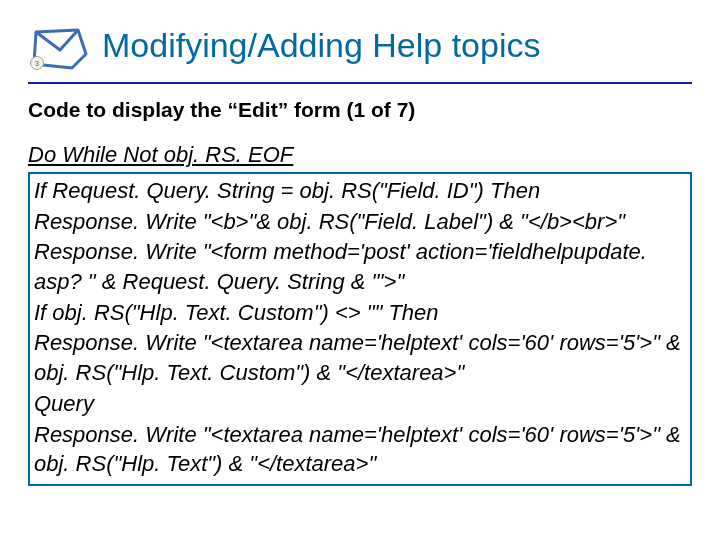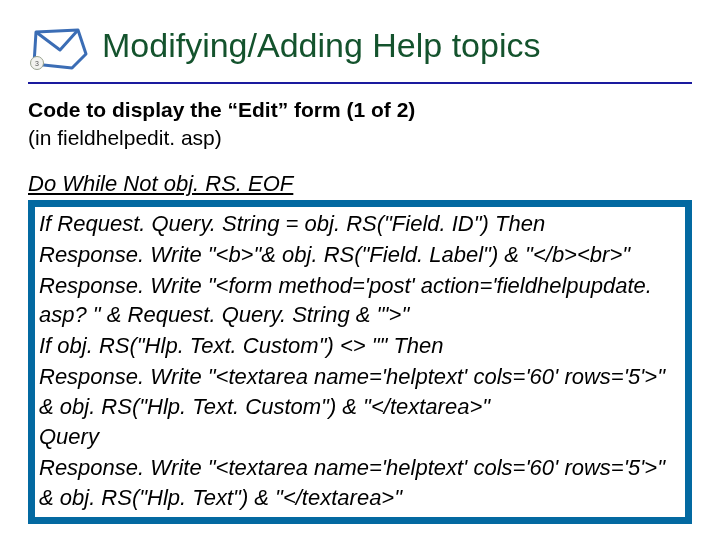--- a/index.html
+++ b/index.html
@@ -43,21 +43,21 @@
     background: #f2f2ee;
     border: 1px solid #9aa38f;
     font-size: 7px;
     color: #555;
     display: flex;
     align-items: center;
     justify-content: center;
   }
   .title {
     font-size: 34px;
-    color: #14532d;
+    color: #0369a1;
     font-weight: 400;
     line-height: 1.15;
     flex: 1;
     padding-top: 6px;
   }
   .header-rule {
     border: none;
     border-top: 2px solid #1a1a9e;
     margin: 4px 0 12px 0;
   }
@@ -72,21 +72,21 @@
     font-size: 22px;
     color: #000;
     line-height: 1.35;
     font-style: italic;
   }
   .code-line-plain {
     text-decoration: underline;
     margin-bottom: 2px;
   }
   .boxed {
-    border: 7px solid #0369a1;
+    border: 2px solid #0369a1;
     padding: 2px 4px 4px 4px;
   }
   .boxed div { margin-bottom: 1px; }
 </style>
 </head>
 <body>
 
 <div class="slide">
 
   <div class="header-row">
@@ -96,22 +96,21 @@
         <path d="M 8 12 L 32 30 L 50 10" fill="none" stroke="#3b6db5" stroke-width="3" stroke-linejoin="round"></path>
       </svg>
       <div class="icon-badge">3</div>
     </div>
     <h1 class="title">Modifying/Adding Help topics</h1>
   </div>
 
   <hr class="header-rule">
 
   <div class="subtitle">
-    <span class="bold">Code to display the “Edit” form (1 of 2)</span><br>
-    <span>(in fieldhelpedit. asp)</span>
+    <span class="bold">Code to display the “Edit” form (1 of 7)</span><br>
   </div>
 
   <div class="code-block">
     <div class="code-line-plain">Do While Not obj. RS. EOF</div>
     <div class="boxed">
       <div>If Request. Query. String = obj. RS("Field. ID") Then</div>
       <div>Response. Write "&lt;b&gt;"&amp; obj. RS("Field. Label") &amp; "&lt;/b&gt;&lt;br&gt;"</div>
       <div>Response. Write "&lt;form method='post' action='fieldhelpupdate. asp? " &amp; Request. Query. String &amp; "'&gt;"</div>
       <div>If obj. RS("Hlp. Text. Custom") &lt;&gt; "" Then</div>
       <div>Response. Write "&lt;textarea name='helptext' cols='60' rows='5'&gt;" &amp; obj. RS("Hlp. Text. Custom") &amp; "&lt;/textarea&gt;"</div>

